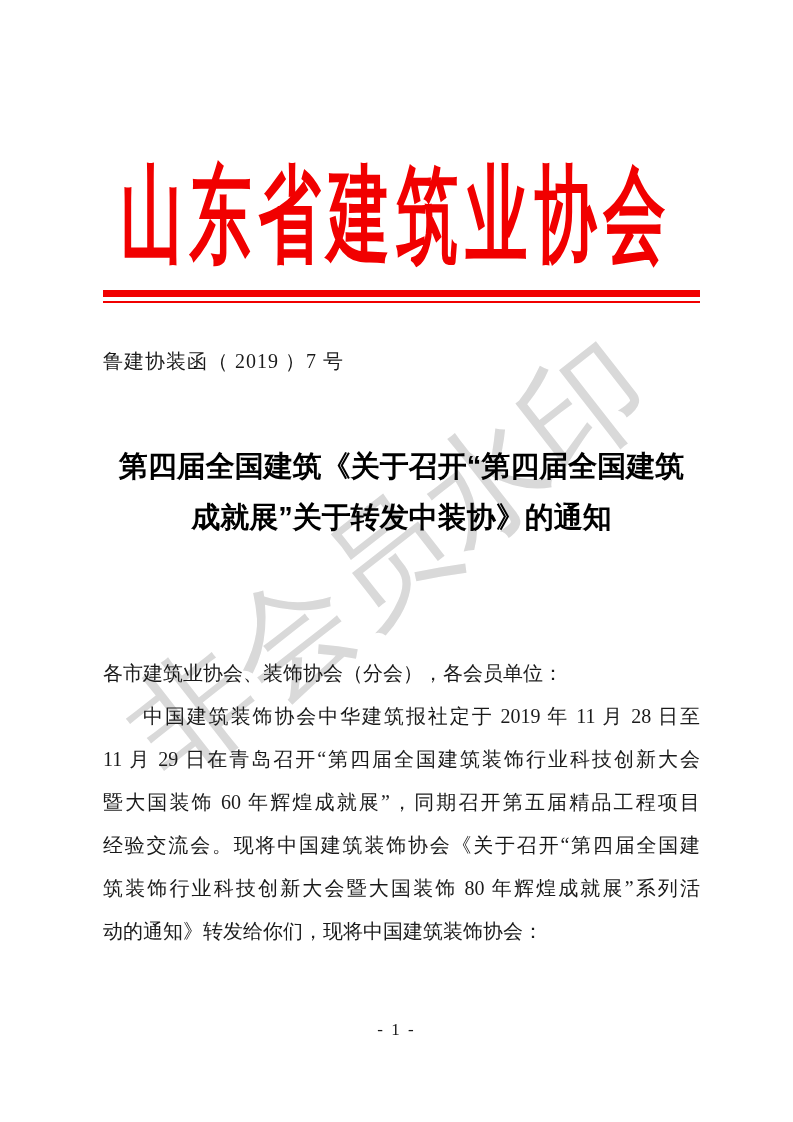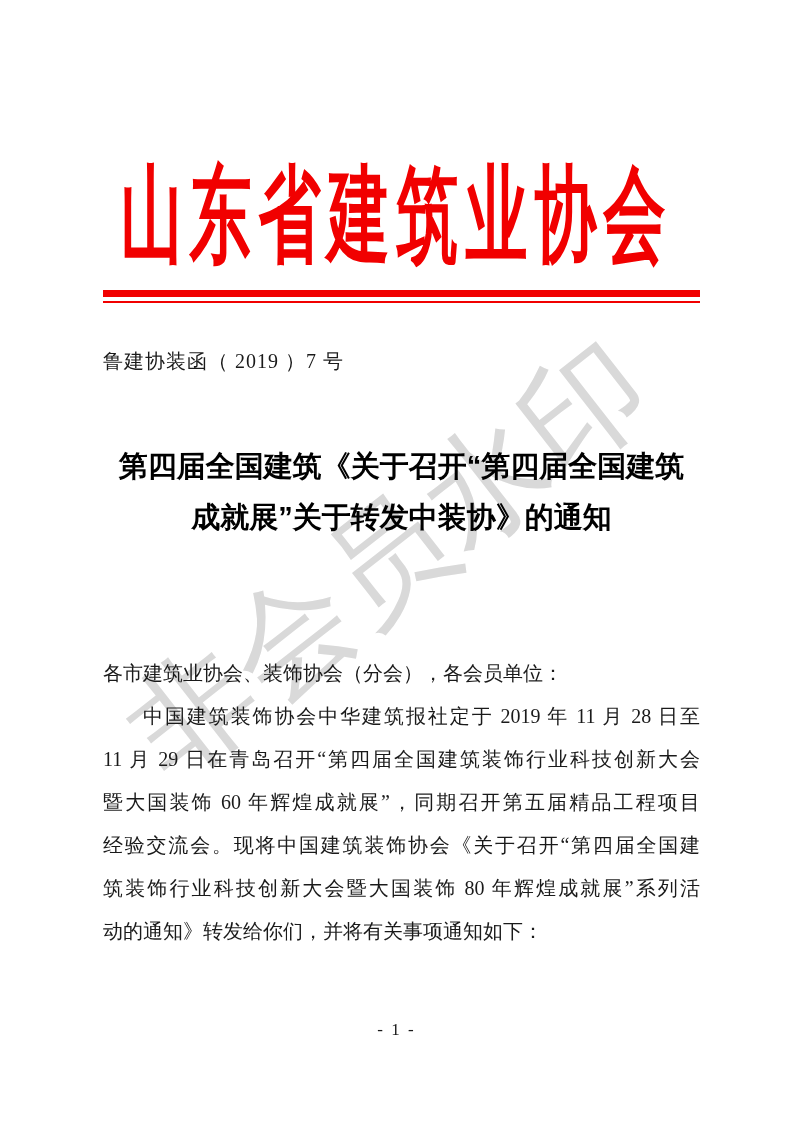--- a/index.html
+++ b/index.html
@@ -147,18 +147,18 @@
     <div>成就展”关于转发中装协》的通知</div>
   </div>
 
   <div class="doc-body">
     <div class="body-line no-stretch">各市建筑业协会、装饰协会（分会），各会员单位：</div>
     <div class="body-line indent">中国建筑装饰协会中华建筑报社定于 2019 年 11 月 28 日至</div>
     <div class="body-line">11 月 29 日在青岛召开“第四届全国建筑装饰行业科技创新大会</div>
     <div class="body-line">暨大国装饰 60 年辉煌成就展”，同期召开第五届精品工程项目</div>
     <div class="body-line">经验交流会。现将中国建筑装饰协会《关于召开“第四届全国建</div>
     <div class="body-line">筑装饰行业科技创新大会暨大国装饰 80 年辉煌成就展”系列活</div>
-    <div class="body-line no-stretch">动的通知》转发给你们，并将有关事项通知如下：</div>
+    <div class="body-line no-stretch">动的通知》转发给你们，现将中国建筑装饰协会：</div>
   </div>
 
   <div class="page-number">- 1 -</div>
 
 </div>
 
 </body></html>

